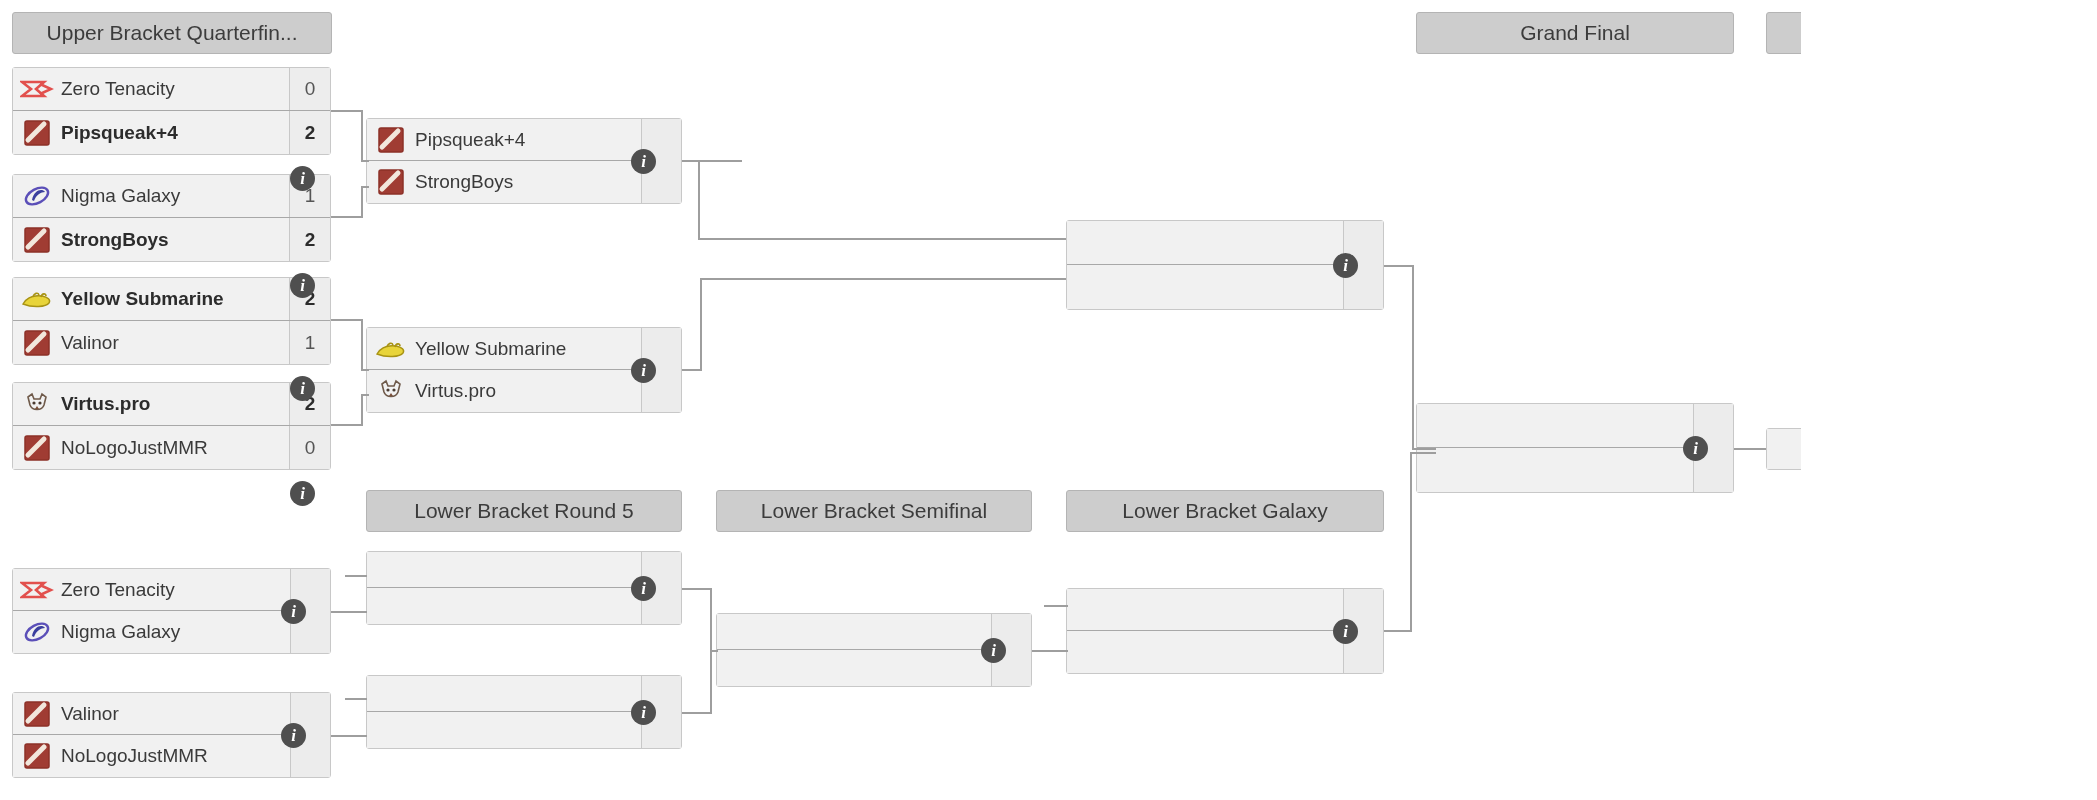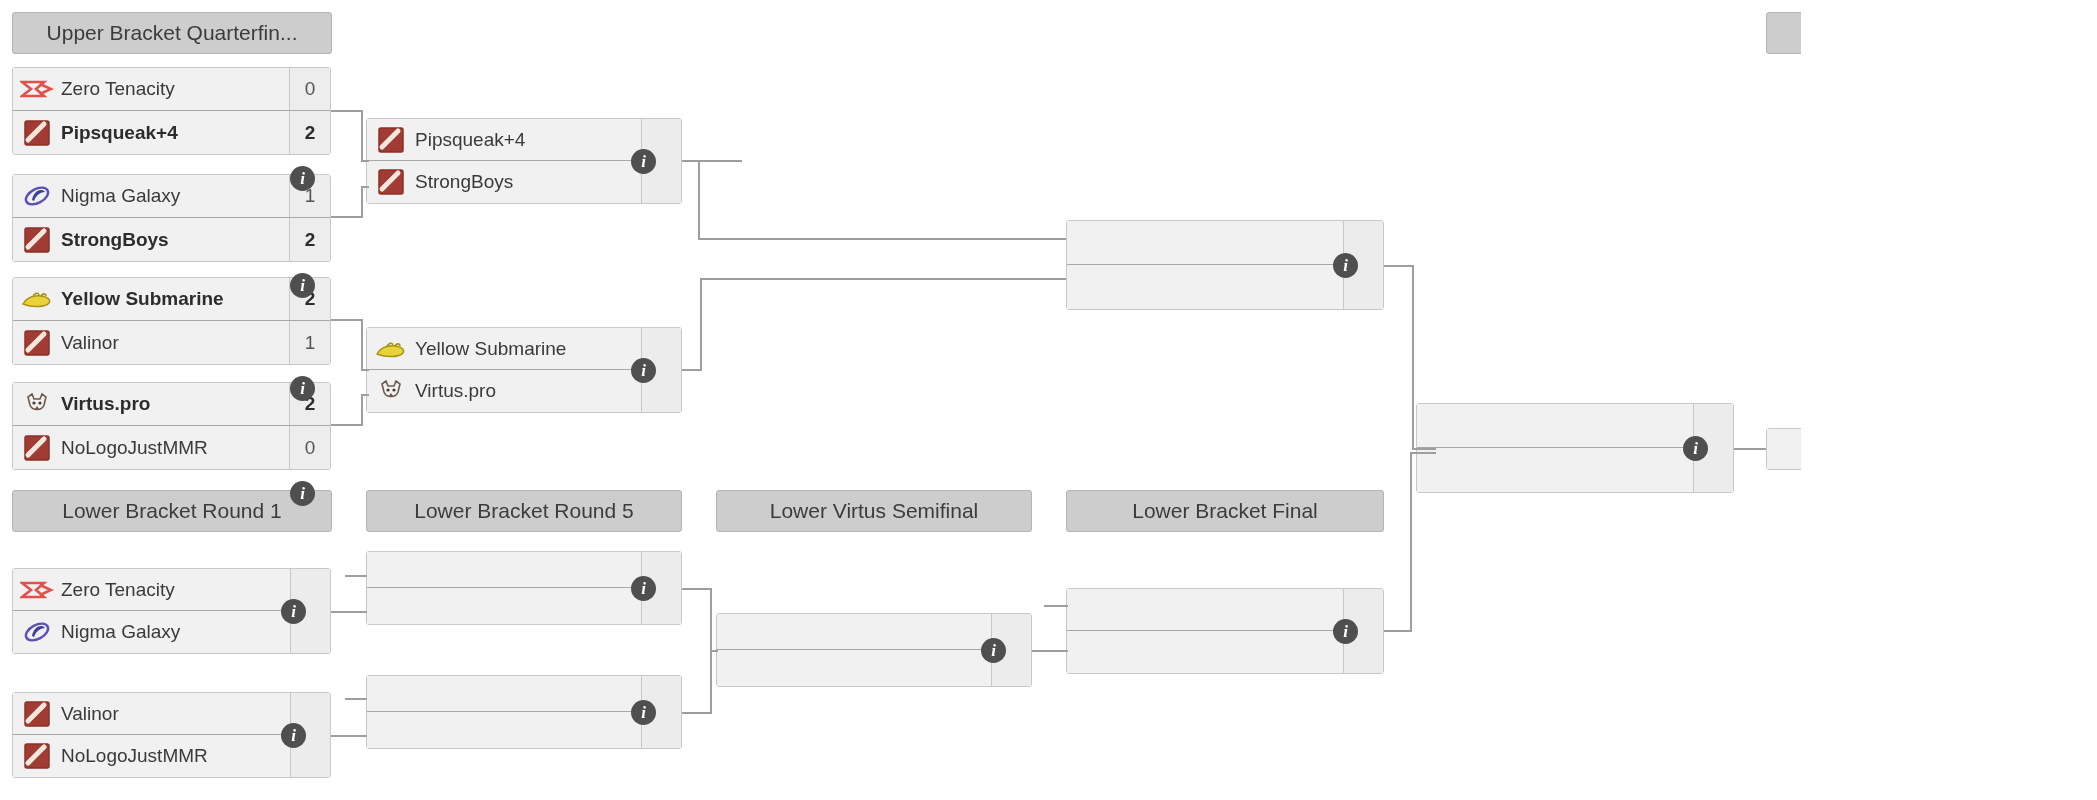--- a/index.html
+++ b/index.html
@@ -135,30 +135,30 @@
 </style>
 </head>
 <body>
 
 <div id="stage">
 
   <div class="round-header" style="left:12px;top:12px;width:320px;">Upper Bracket Quarterfin...</div>
 
 
 
+  <div class="round-header" style="left:1416px;top:12px;width:318px;">Grand Final</div>
 
   <div class="round-header" style="left:1766px;top:12px;width:318px;">Quarterfin</div>
 
-  <div class="round-header" style="left:12px;top:490px;width:320px;">Lower Bracket Round 1</div>
 
   <div class="round-header" style="left:366px;top:490px;width:316px;">Lower Bracket Round 5</div>
 
-  <div class="round-header" style="left:716px;top:490px;width:316px;">Lower Virtus Semifinal</div>
-
-  <div class="round-header" style="left:1066px;top:490px;width:318px;">Lower Bracket Final</div>
+  <div class="round-header" style="left:716px;top:490px;width:316px;">Lower Bracket Semifinal</div>
+
+  <div class="round-header" style="left:1066px;top:490px;width:318px;">Lower Bracket Galaxy</div>
 
   <div class="conn h" style="left:331px;top:110px;width:32px;"></div>
   <div class="conn v" style="left:361px;top:110px;height:52px;"></div>
   <div class="conn h" style="left:361px;top:160px;width:8px;"></div>
 
   <div class="conn h" style="left:331px;top:216px;width:32px;"></div>
   <div class="conn v" style="left:361px;top:186px;height:32px;"></div>
   <div class="conn h" style="left:361px;top:186px;width:8px;"></div>
 
   <div class="conn h" style="left:331px;top:319px;width:32px;"></div>

